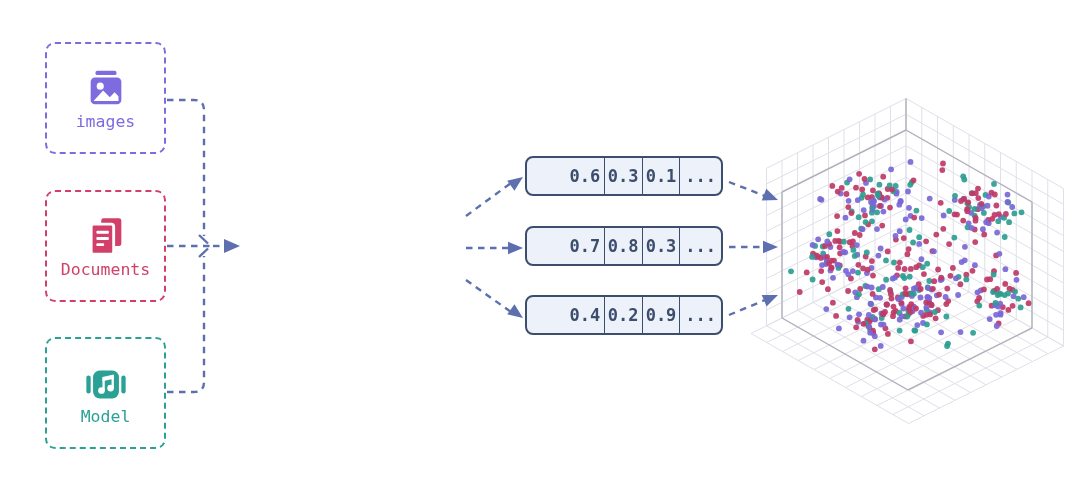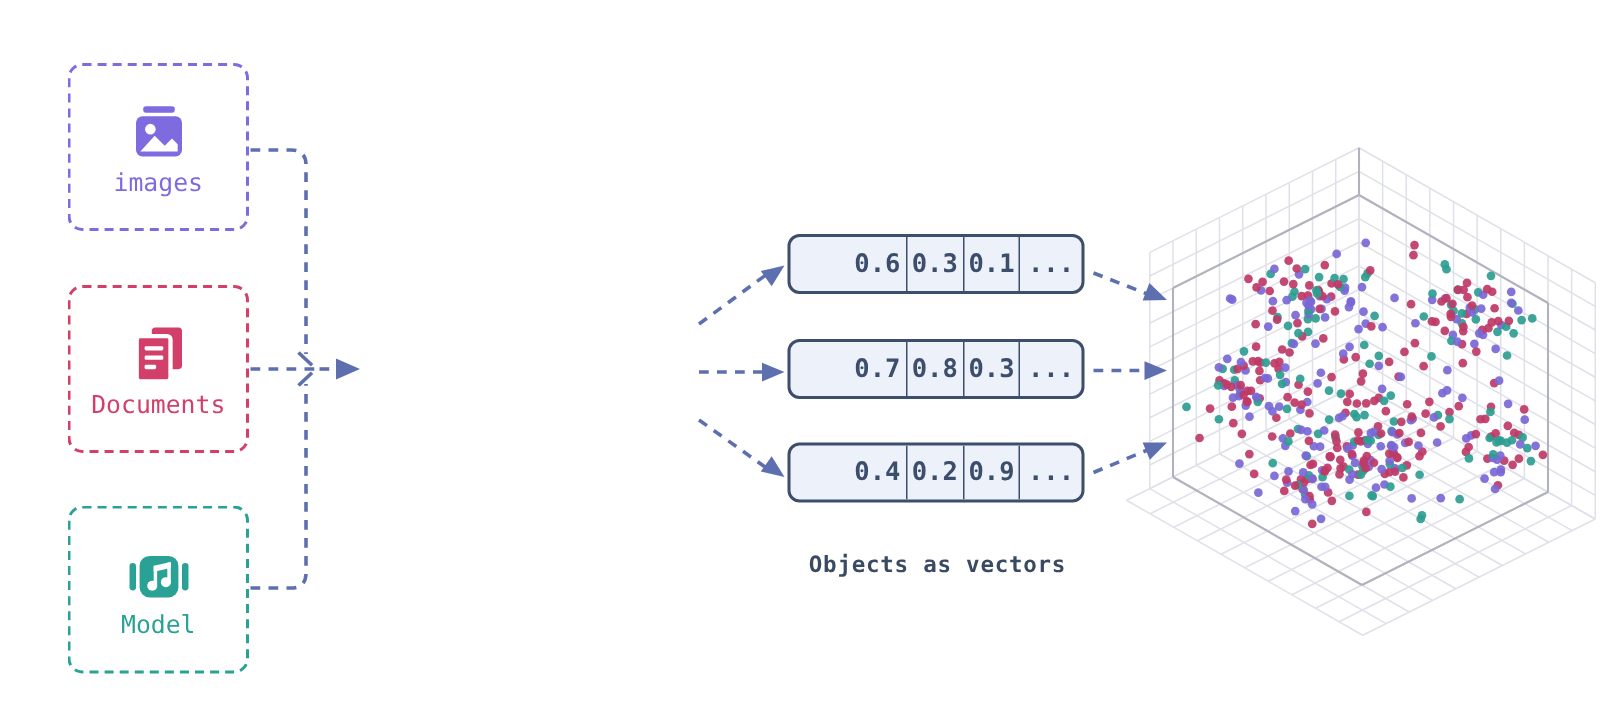--- a/index.html
+++ b/index.html
@@ -665,15 +665,14 @@
       <div class="vcell">0.3</div>
       <div class="vcell">...</div>
     </div>
   <div class="vector-row" style="top:295px">
       <div class="vcell">0.4</div>
       <div class="vcell">0.2</div>
       <div class="vcell">0.9</div>
       <div class="vcell">...</div>
     </div>
 
-  <div class="caption">Objects as vectors</div>
 
 </div>
 
 </body></html>

